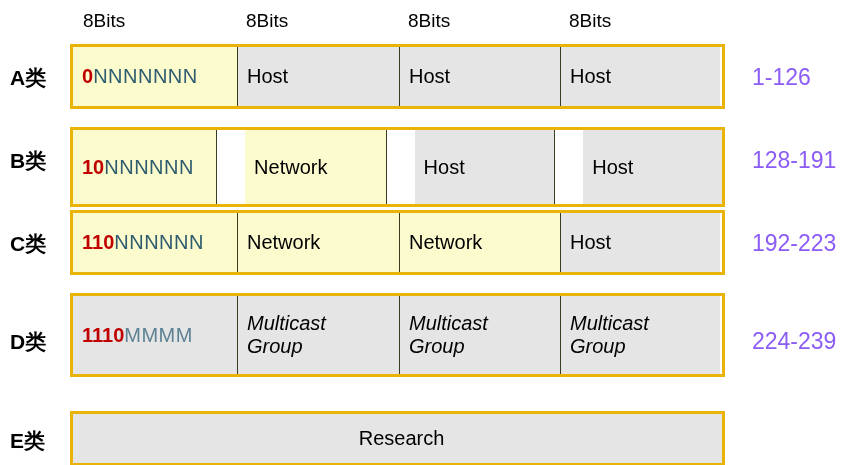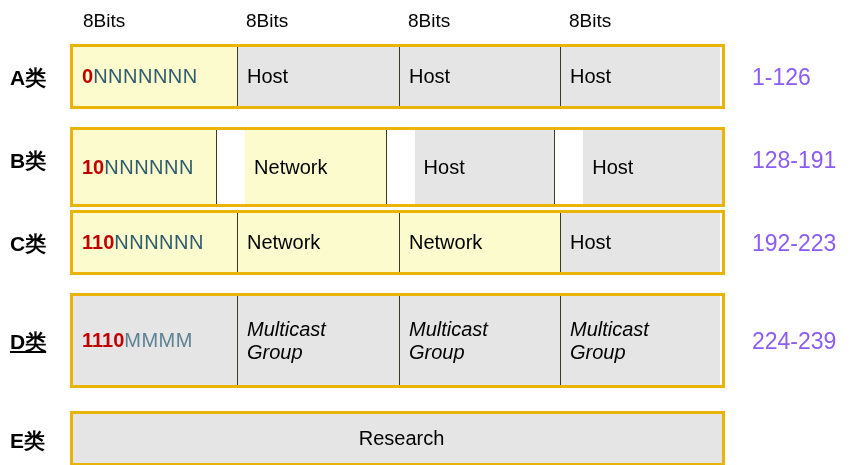--- a/index.html
+++ b/index.html
@@ -173,22 +173,22 @@
       </div>
     <div class="cell yellow c3">
         <span class="txt">Network</span>
       </div>
     <div class="cell blue c4">
         <span class="txt">Host</span>
       </div>
   </div>
   <div class="range-label" style="top:224px;">192-223</div>
 
-  <div class="class-label" style="top:322px;text-decoration:underline;">D类</div>
-  <div class="row-box" style="top:287px;height:95px;">
+  <div class="class-label" style="top:322px;">D类</div>
+  <div class="row-box" style="top:287px;height:84px;">
     <div class="cell blue c1">
       <span class="txt"><span class="bits-prefix">1110</span><span class="bits-rest muted">MMMM</span></span>
     </div>
     <div class="cell blue c2">
         <span class="multi" style="max-width:110px;">Multicast Group</span>
       </div>
     <div class="cell blue c3">
         <span class="multi" style="max-width:110px;">Multicast Group</span>
       </div>
     <div class="cell blue c4">

